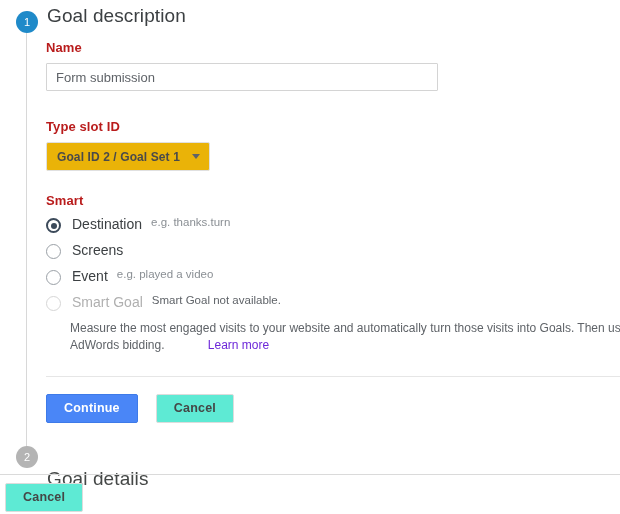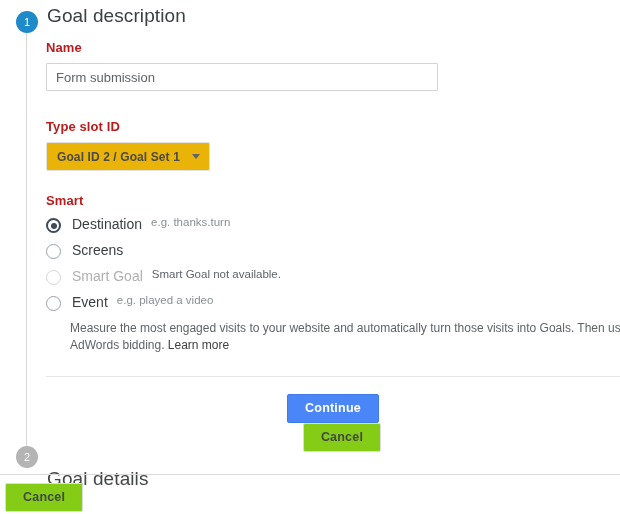--- a/index.html
+++ b/index.html
@@ -177,58 +177,58 @@
   
   .smart-desc {
     margin: 1px 0 0 24px;
     font-size: 12px;
     line-height: 17px;
     color: #5f6368;
     width: 700px;
     white-space: normal;
   }
   .smart-desc .link {
-    color: #404040;
+    color: #6d28d9;
     text-decoration: none;
     cursor: pointer;
+    margin-left: 40px;
   }
 
   
   .divider {
     height: 1px;
     background: #e6e6e6;
     margin: 22px 0 0 0;
     width: 574px;
   }
   .btn-row {
     margin-top: 17px;
     display: flex;
     align-items: center;
-    flex-direction: column;
   }
   .btn {
     box-sizing: border-box;
     height: 29px;
     padding: 0 17px;
     border-radius: 2px;
     font-family: "Liberation Sans", sans-serif;
     font-size: 12.5px;
     font-weight: bold;
     line-height: 27px;
     cursor: pointer;
     border: 1px solid transparent;
     letter-spacing: 0.2px;
   }
   .btn-primary {
     background: #4a86f7;
     border-color: #3e7ae8;
     color: #ffffff;
   }
   .btn-default {
-    background: #84cc16;
+    background: #5eead4;
     border-color: #dcdcdc;
     color: #444746;
     margin-left: 18px;
   }
 
   
   .bottom-divider {
     position: absolute;
     left: 0;
     top: 474px;
@@ -275,32 +275,32 @@
       <span class="radio-label">Destination</span>
       <span class="radio-hint">e.g. thanks.turn</span>
     </div>
 
     <div class="radio-row">
       <span class="radio-mark"></span>
       <span class="radio-label">Screens</span>
     </div>
 
 
+    <div class="radio-row">
+      <span class="radio-mark"></span>
+      <span class="radio-label">Event</span>
+      <span class="radio-hint">e.g. played a video</span>
+    </div>
+
     <div class="radio-row disabled">
       <span class="radio-mark"></span>
       <span class="radio-label">Smart Goal</span>
       <span class="radio-hint">Smart Goal not available.</span>
     </div>
 
-    <div class="radio-row">
-      <span class="radio-mark"></span>
-      <span class="radio-label">Event</span>
-      <span class="radio-hint">e.g. played a video</span>
-    </div>
-
     <div class="smart-desc">
       <span>Measure the most engaged visits to your website and automatically turn those visits into Goals. Then use those improve your AdWords bidding.</span>
       <span class="link">Learn more</span>
     </div>
 
     <div class="divider"></div>
 
     <div class="btn-row">
       <button class="btn btn-primary">Continue</button>
       <button class="btn btn-default">Cancel</button>

